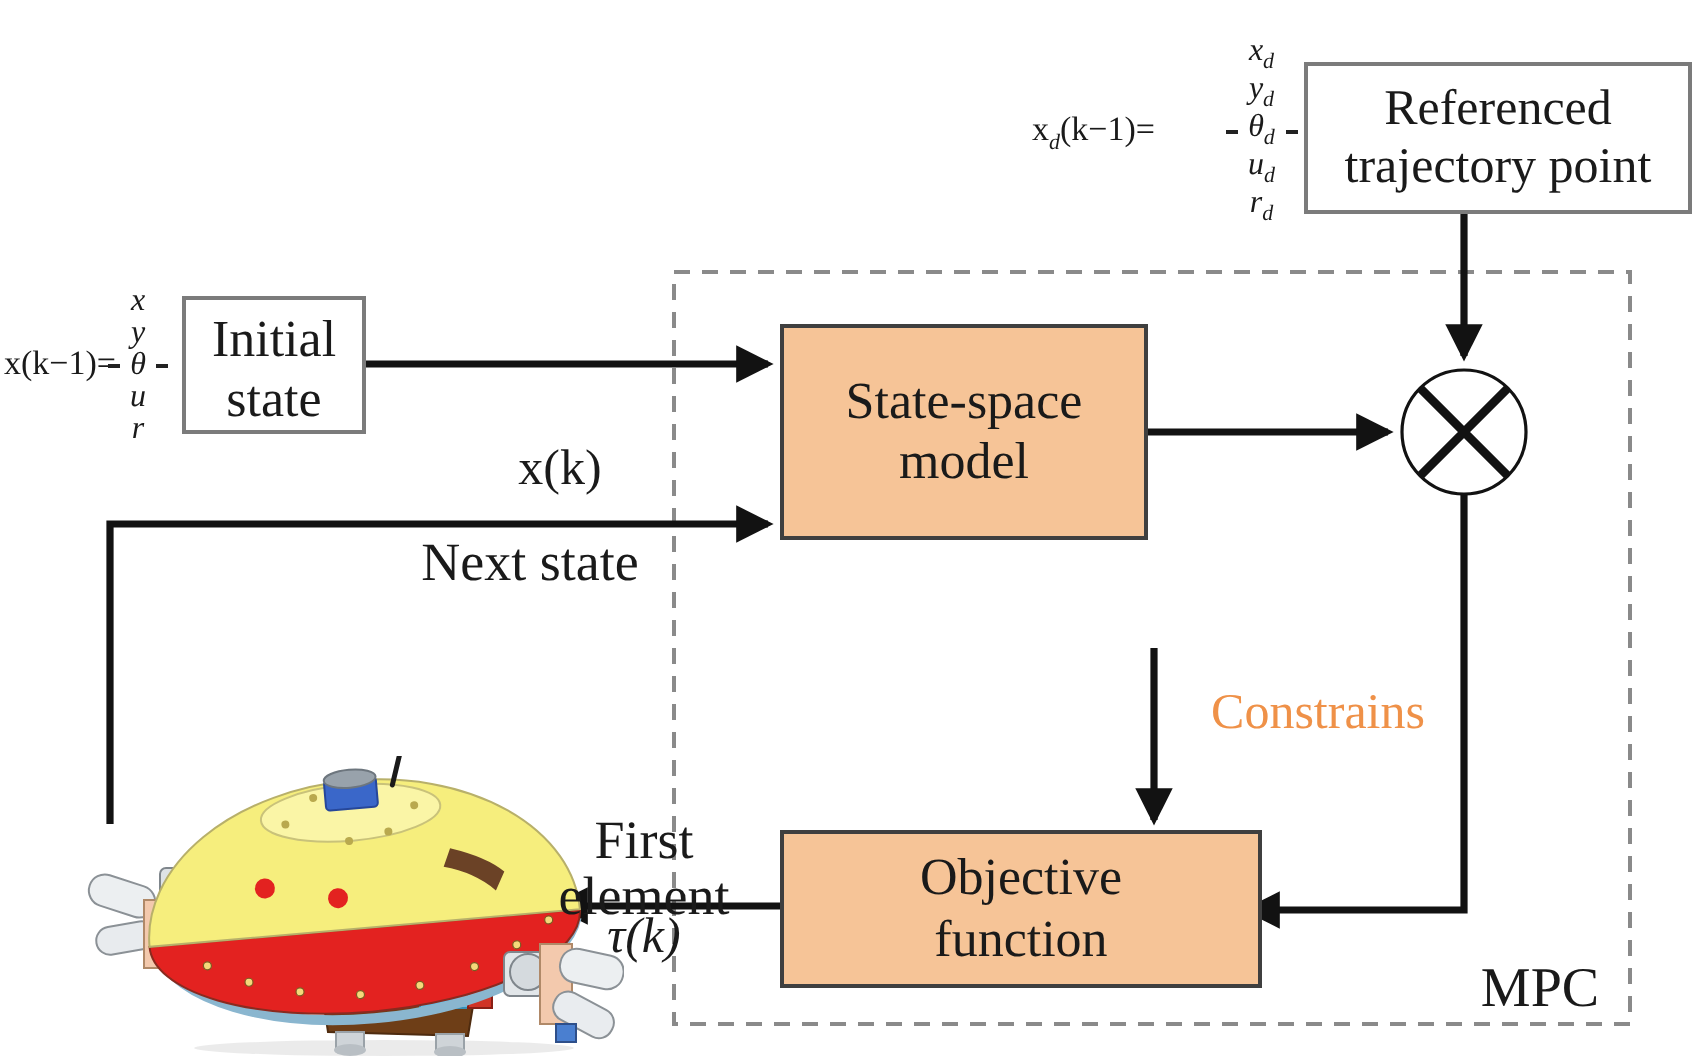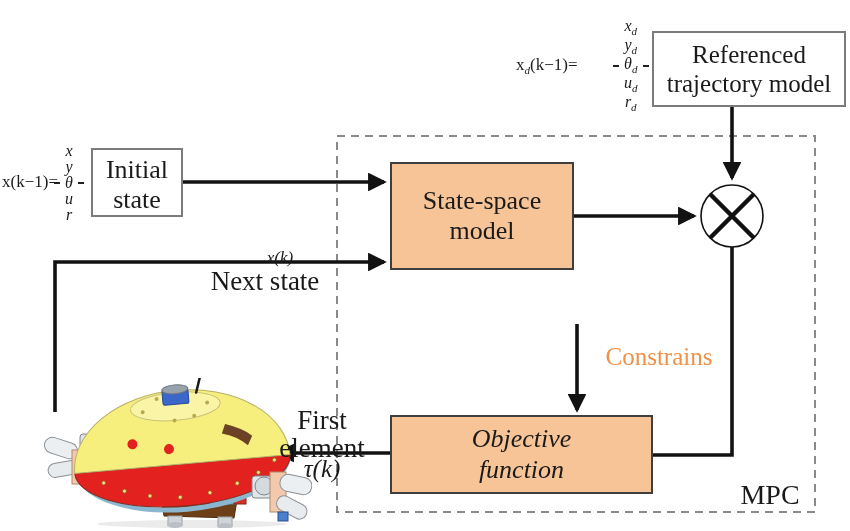--- a/index.html
+++ b/index.html
@@ -120,34 +120,34 @@
     </g>
   </svg>
 
   <div class="box white-box" style="left:91px;top:148px;width:92px;height:69px;align-items:flex-end;">
     <span>Initial
 state</span>
   </div>
 
   <div class="box white-box" style="left:652px;top:31px;width:194px;height:76px;font-size:25px;">
     <span>Referenced
-trajectory model</span>
+trajectory point</span>
   </div>
 
   <div class="box orange-box" style="left:390px;top:162px;width:184px;height:108px;">
     <span>State-space
 model</span>
   </div>
 
-  <div class="box orange-box" style="left:390px;top:415px;width:263px;height:79px;font-style:italic;">
+  <div class="box orange-box" style="left:390px;top:415px;width:241px;height:79px;">
     <span>Objective
 function</span>
   </div>
 
-  <div class="lbl" style="left:240px;top:249px;width:80px;font-size:17px;font-style:italic;">x(k)</div>
+  <div class="lbl" style="left:240px;top:222px;width:80px;font-size:25px;">x(k)</div>
 
   <div class="lbl" style="left:198px;top:267px;width:134px;font-size:27px;">Next state</div>
 
   <div class="lbl" style="left:272px;top:390px;width:100px;font-size:27px;margin-top:16px;">First
 element</div>
 
   <div class="lbl" style="left:292px;top:456px;width:60px;font-size:25px;font-style:italic;">τ(k)</div>
 
   <div class="lbl" style="left:589px;top:344px;width:140px;font-size:25px;font-weight:normal;color:var(--constrains-text);">Constrains</div>
 

